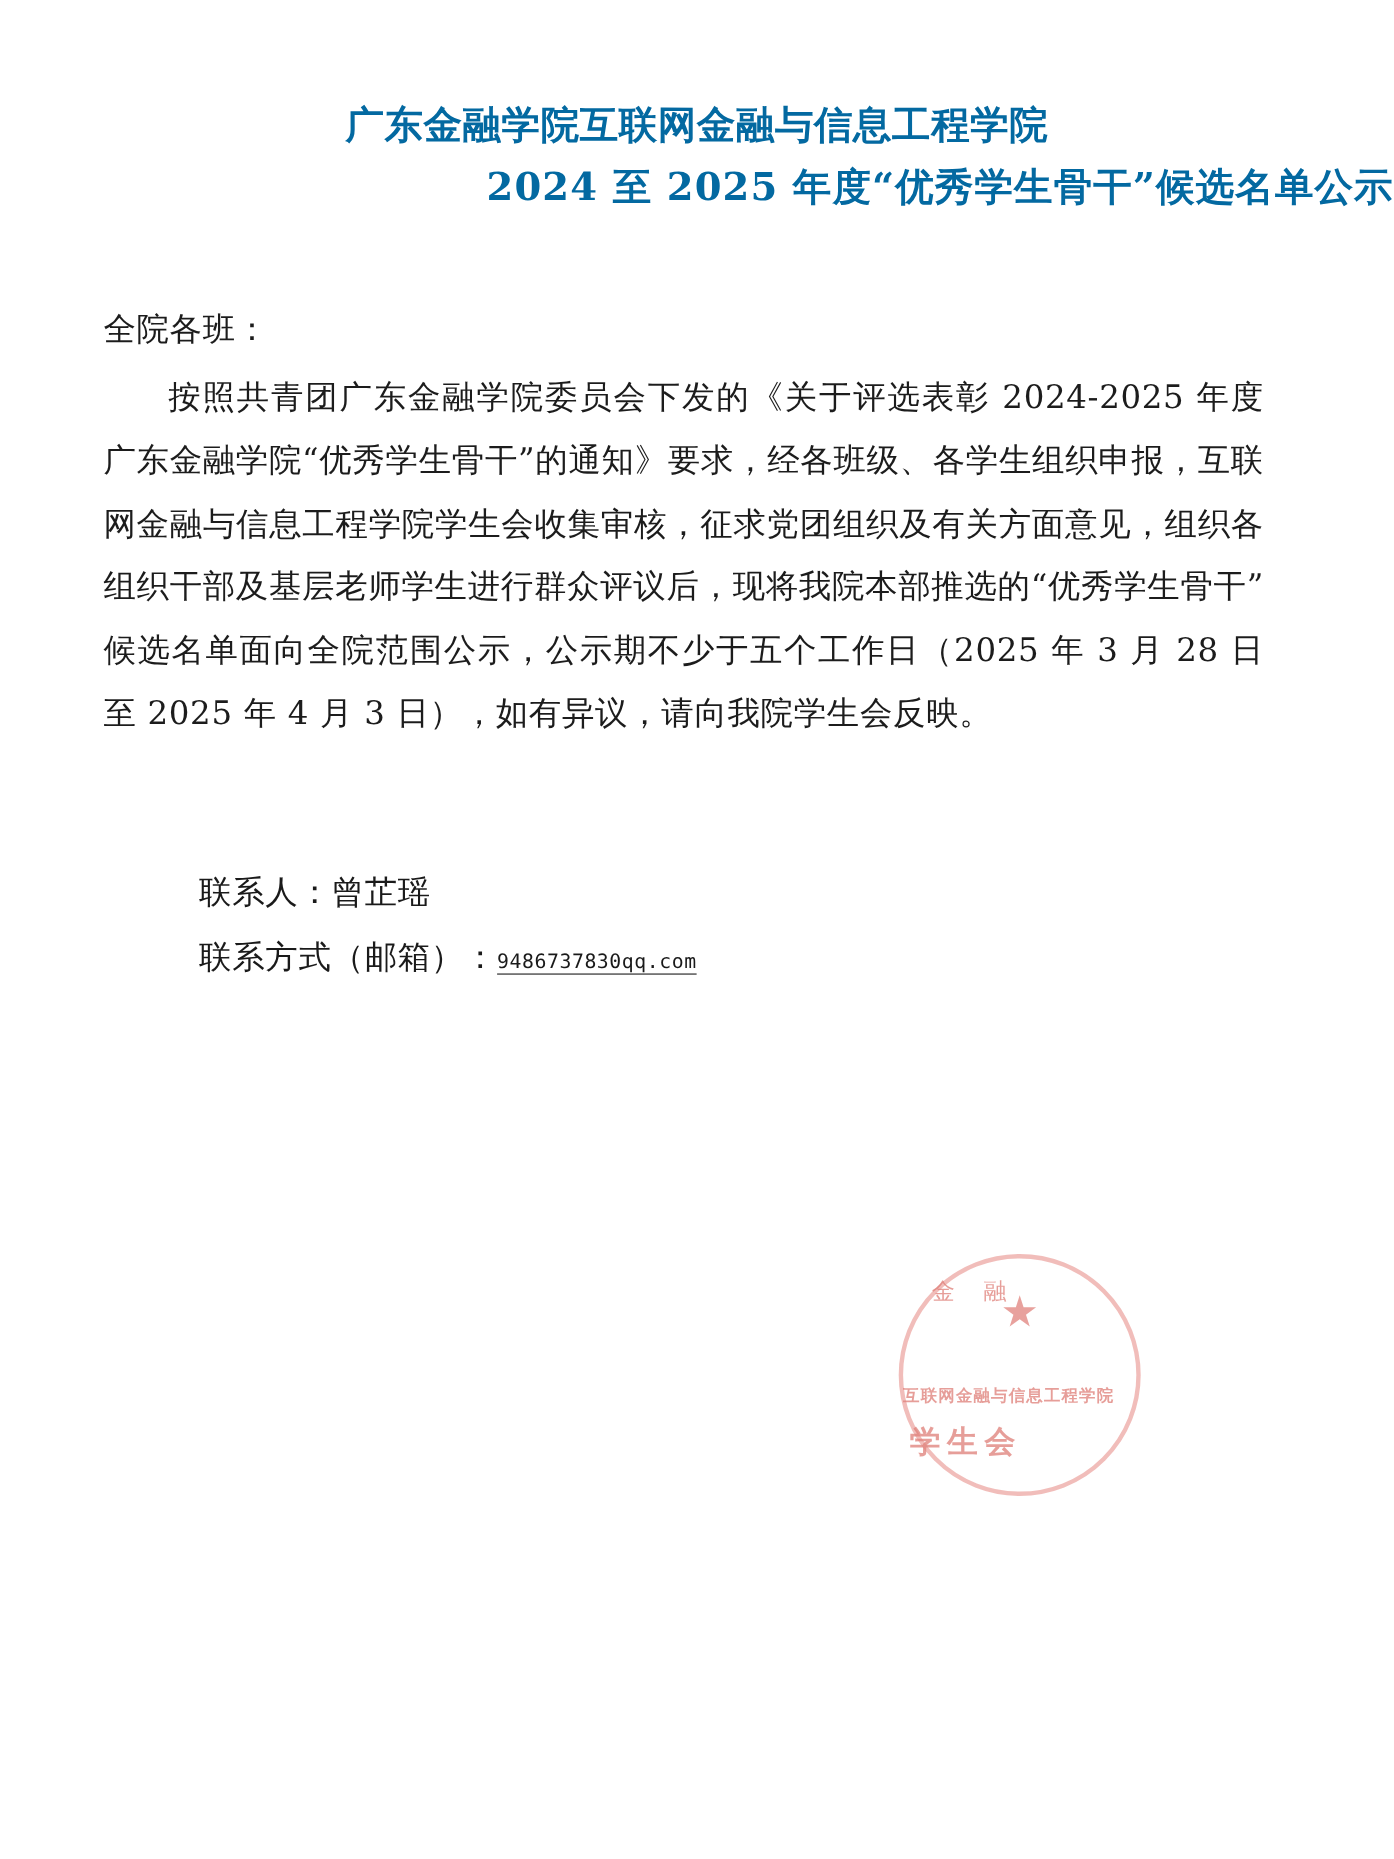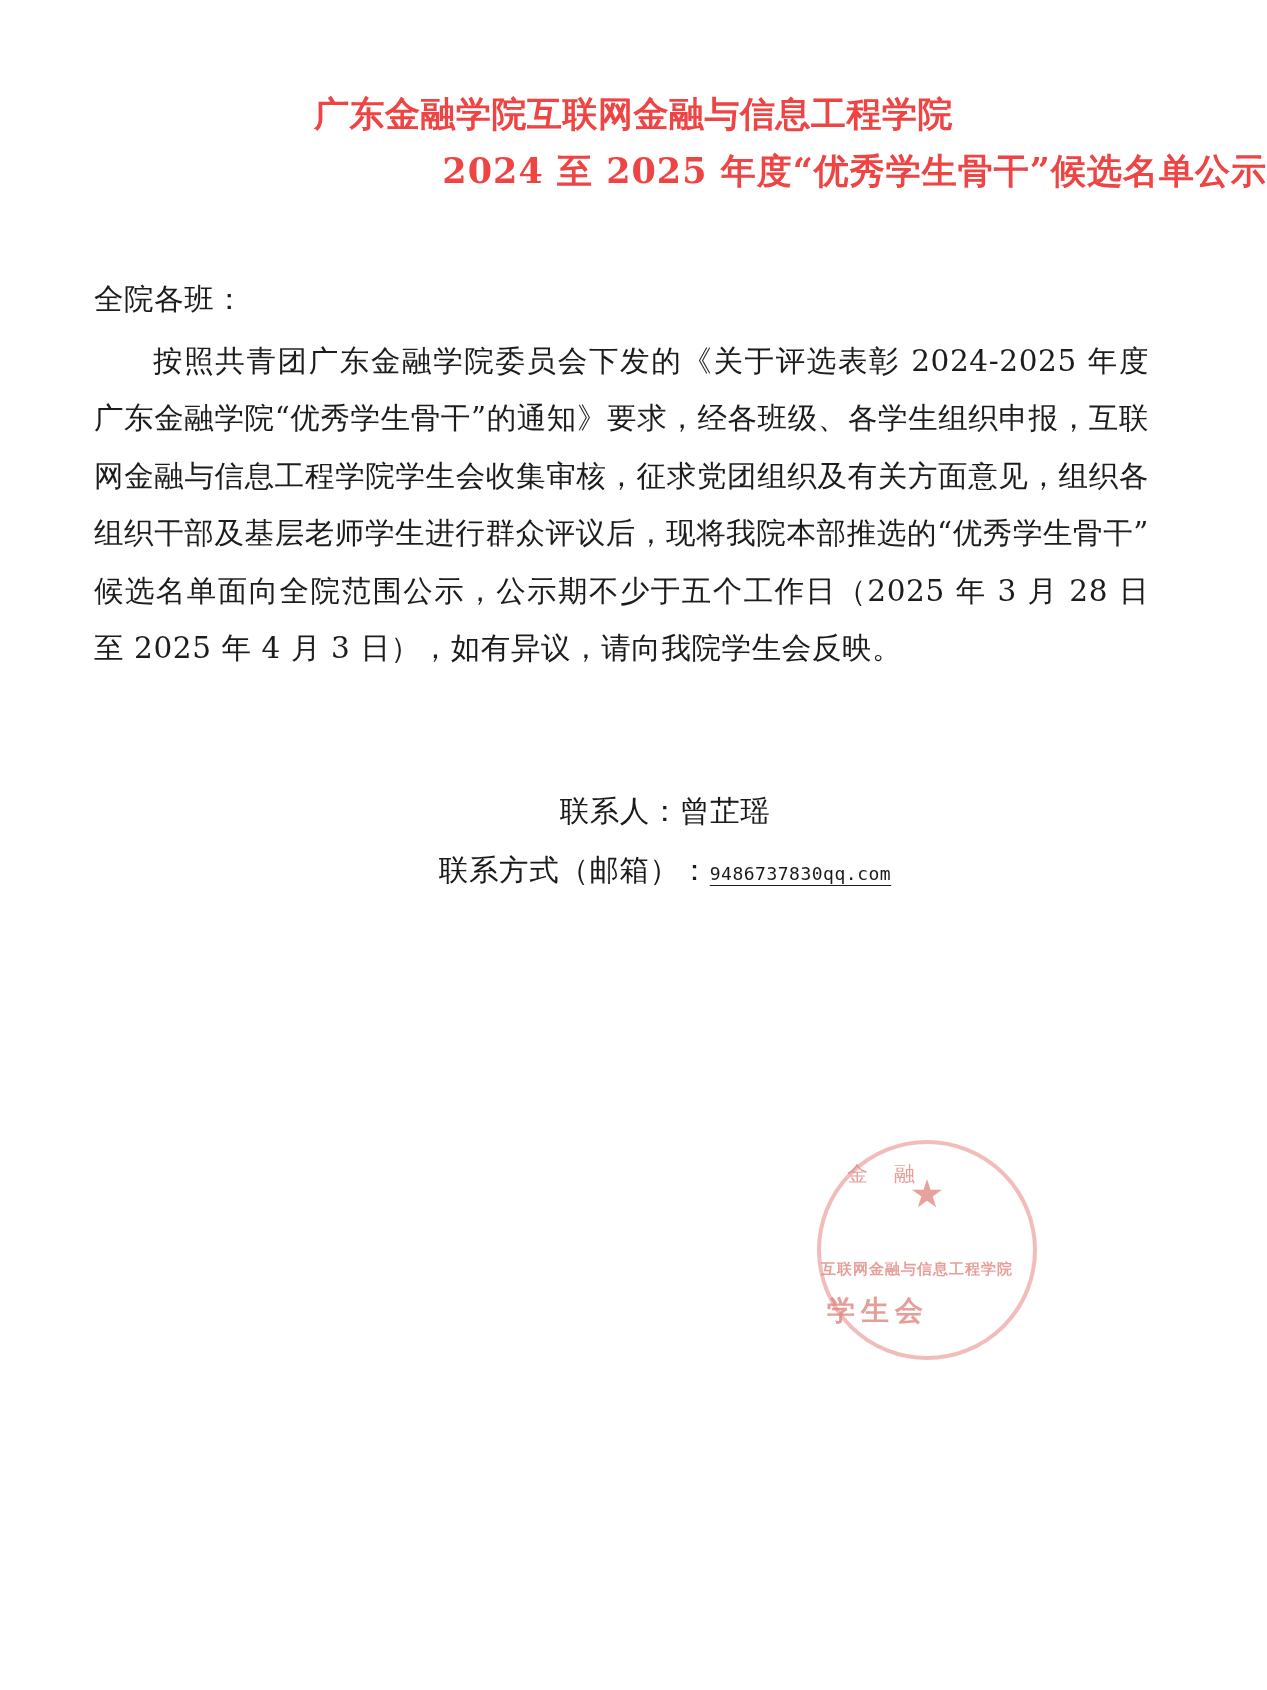--- a/index.html
+++ b/index.html
@@ -23,21 +23,21 @@
   }
 
   
   .title-block {
     margin-top: 86px;
     text-align: center;
     font-weight: bold;
     font-size: 35px;
     line-height: 1.62;
     letter-spacing: 0.5px;
-    color: #ef4444;
+    color: #0369a1;
     font-family: "DejaVu Serif", "Liberation Serif", serif;
   }
   .title-line-1 { display: block; }
   .title-line-2 { display: block; letter-spacing: 1px; text-align: right; }
 
   
   .body-block {
     margin-top: 72px;
     padding: 0 118px 0 94px;
     font-size: 29.5px;
@@ -59,21 +59,20 @@
   .contact-block {
     margin-top: 104px;
     padding: 0 118px 0 122px;
     font-size: 29.5px;
     line-height: 2.0;
     letter-spacing: 0.6px;
   }
   .contact-line {
     margin: 0;
     text-indent: 2em;
-    text-align: center;
   }
   .email {
     text-decoration: underline;
     text-underline-offset: 5px;
     font-family: "DejaVu Sans Mono", "Liberation Mono", monospace;
     font-size: 18px;
     letter-spacing: 0.5px;
   }
 
   

